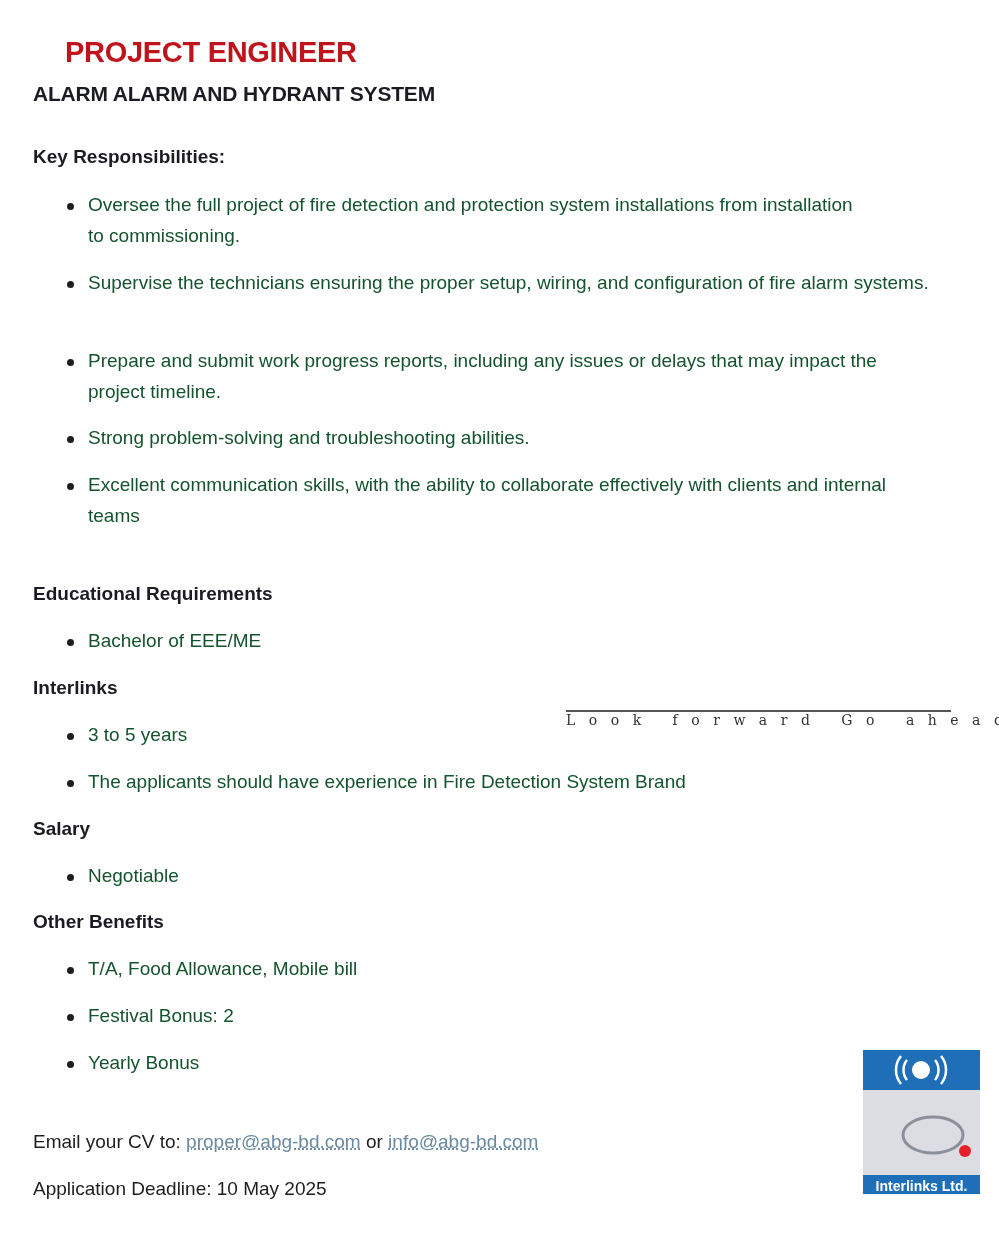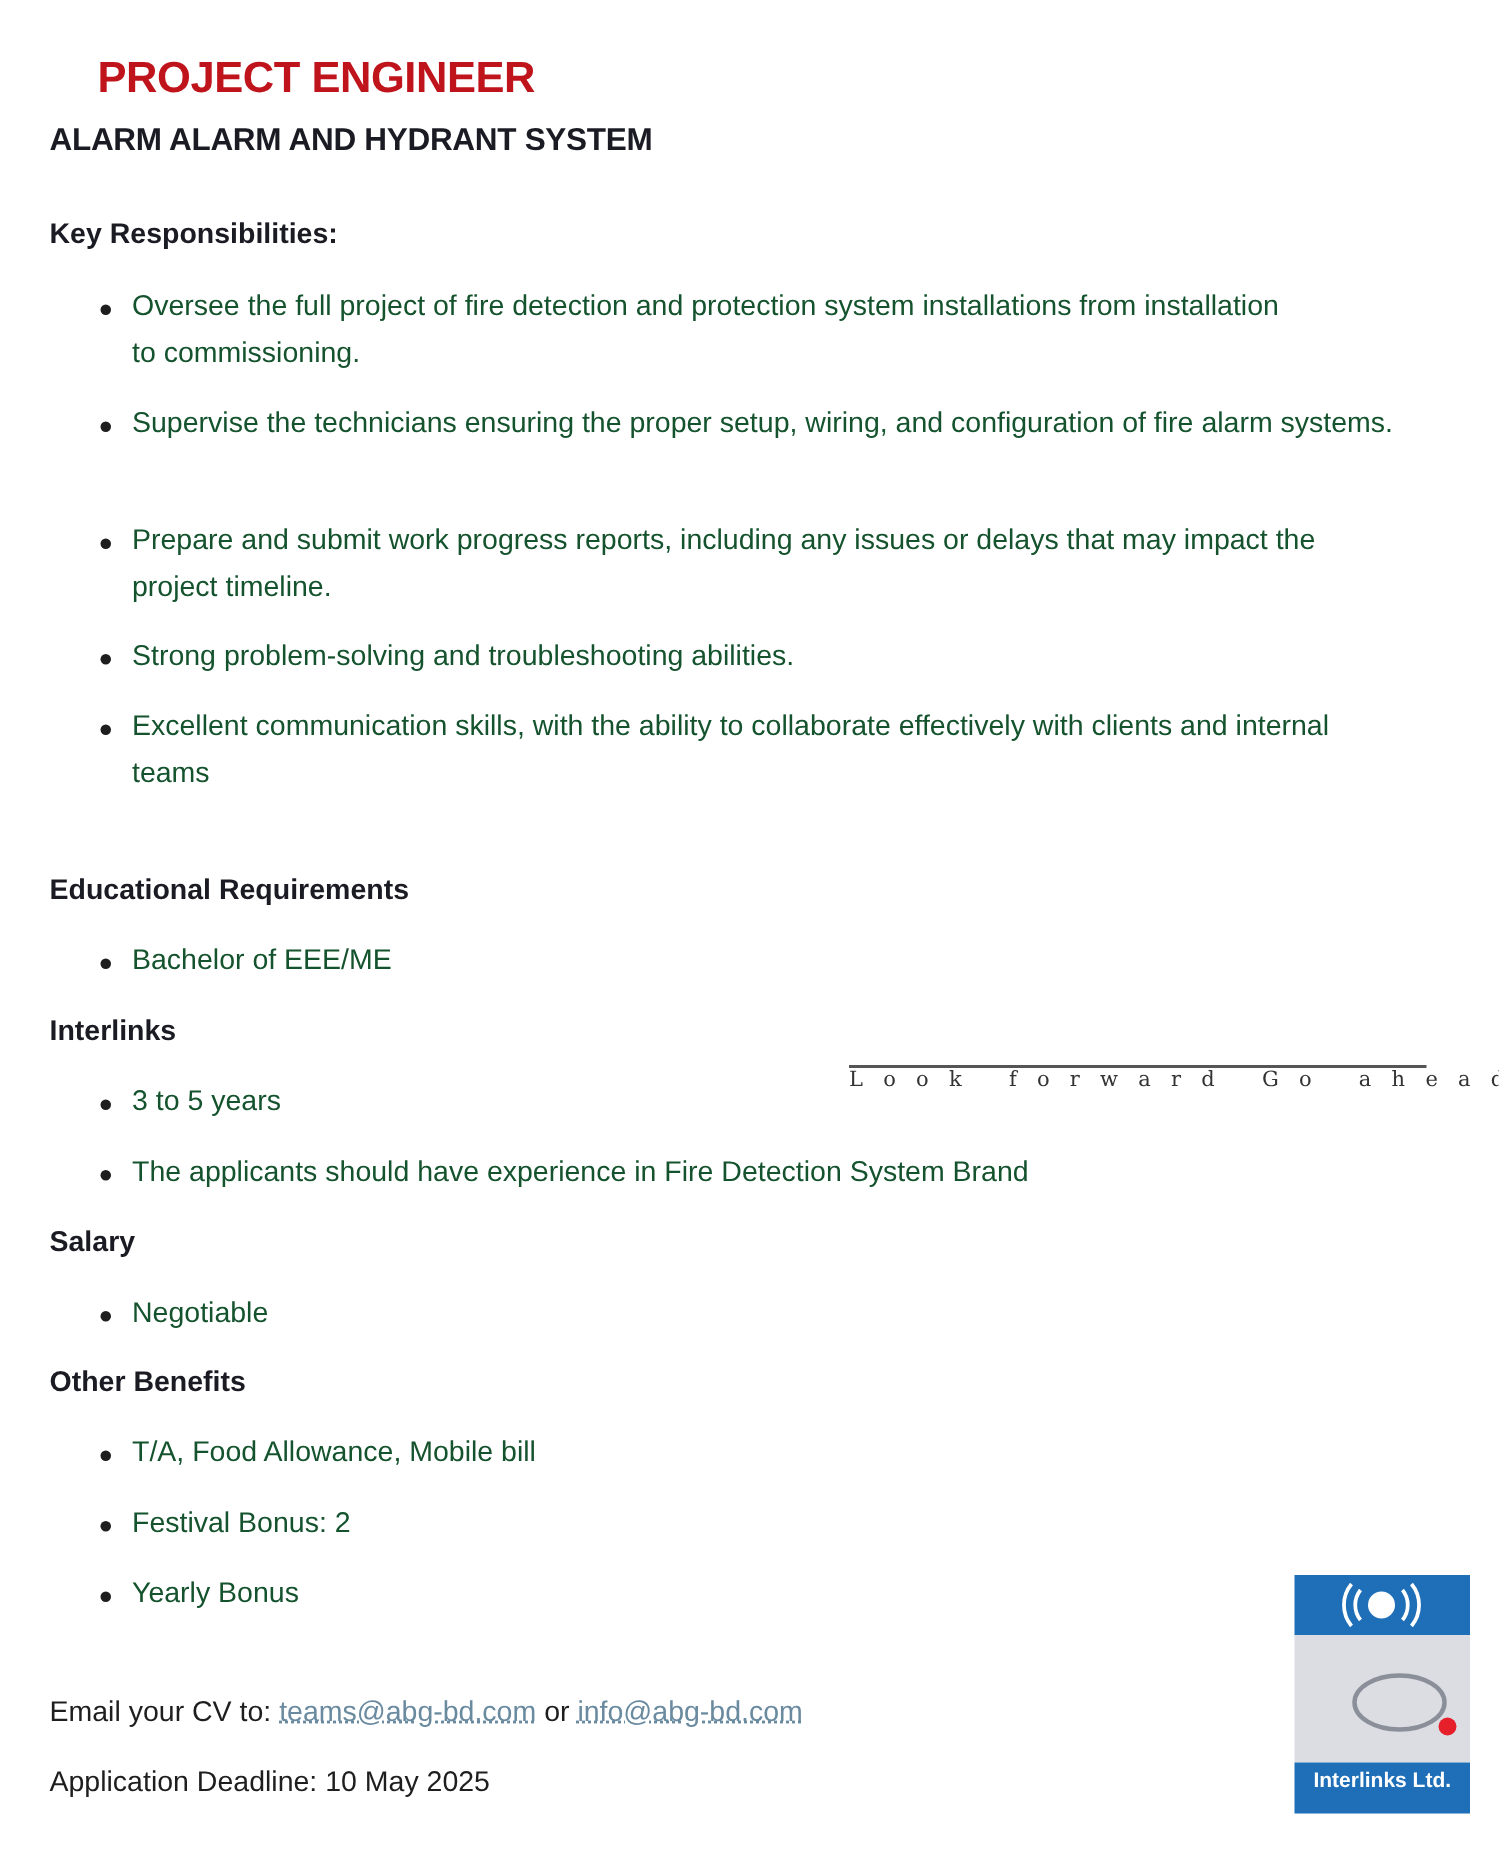--- a/index.html
+++ b/index.html
@@ -17,21 +17,21 @@
   .wm-text { font-family: "DejaVu Serif", serif; font-weight: bold; font-size: 36px; letter-spacing: -1px; line-height: 40px; white-space: nowrap;
              text-shadow: 1px 1px 0 #333; }
   .wm-green { color: #1c7a2e; }
   .wm-red { color: #b8121c; }
   .wm-yellow { color: #f2e21a; -webkit-text-stroke: 0.5px #555; }
   .wm-line { position: absolute; left: 18px; top: 38px; width: 385px; height: 2px; background: #555; }
   .wm-tag { position: absolute; left: 18px; top: 40px; width: 385px; font-family: "DejaVu Serif", serif; font-size: 14px; letter-spacing: 13.5px; color: #333; white-space: nowrap; }
   .logo { left: 863px; top: 1050px; width: 117px; height: 147px; }
   .logo-top { position: absolute; left: 0; top: 0; width: 117px; height: 40px; background: #1f6fb8; }
   .logo-mid { position: absolute; left: 0; top: 40px; width: 117px; height: 85px; background: #dcdde3; }
-  .logo-bot { position: absolute; left: 0; top: 125px; width: 117px; height: 34px; background: #1f6fb8; color: #fff; font-size: 14px; font-weight: bold; text-align: center; line-height: 22px; }
+  .logo-bot { position: absolute; left: 0; top: 125px; width: 117px; height: 19px; background: #1f6fb8; color: #fff; font-size: 14px; font-weight: bold; text-align: center; line-height: 22px; }
   .logo-abg { position: absolute; left: 8px; top: 50px; font-size: 46px; font-weight: bold; font-style: italic; color: #1f6fb8; letter-spacing: -3px; }
   .logo-dot { position: absolute; left: 96px; top: 95px; width: 12px; height: 12px; background: #e5202a; border-radius: 50%; }
 </style>
 </head>
 <body>
 
 <div class="abs title">PROJECT ENGINEER</div>
 <div class="abs subtitle">ALARM ALARM AND HYDRANT SYSTEM</div>
 
 <div class="abs heading" style="top:146px">Key Responsibilities:</div>
@@ -62,21 +62,21 @@
 
 <div class="abs heading" style="top:911px">Other Benefits</div>
 <div class="abs bullet" style="top:967px"></div>
 <div class="abs item" style="top:953px">T/A, Food Allowance, Mobile bill</div>
 <div class="abs bullet" style="top:1014px"></div>
 <div class="abs item" style="top:1000px">Festival Bonus: 2</div>
 <div class="abs bullet" style="top:1061px"></div>
 <div class="abs item" style="top:1047px">Yearly Bonus</div>
 
 <div class="abs line" style="top:1131px">
-  <span>Email your CV to: </span><a class="link">teams@abg-bd.com</a><span> or </span><a class="link">info@abg-bd.com</a>
+  <span>Email your CV to: </span><a class="link">proper@abg-bd.com</a><span> or </span><a class="link">info@abg-bd.com</a>
 </div>
 <div class="abs line" style="top:1178px">Application Deadline: 10 May 2025</div>
 
 <div class="abs wm">
   <div class="wm-line"></div>
   <div class="wm-tag">Look forward Go ahead</div>
 </div>
 
 <div class="abs logo">
   <div class="logo-top">

